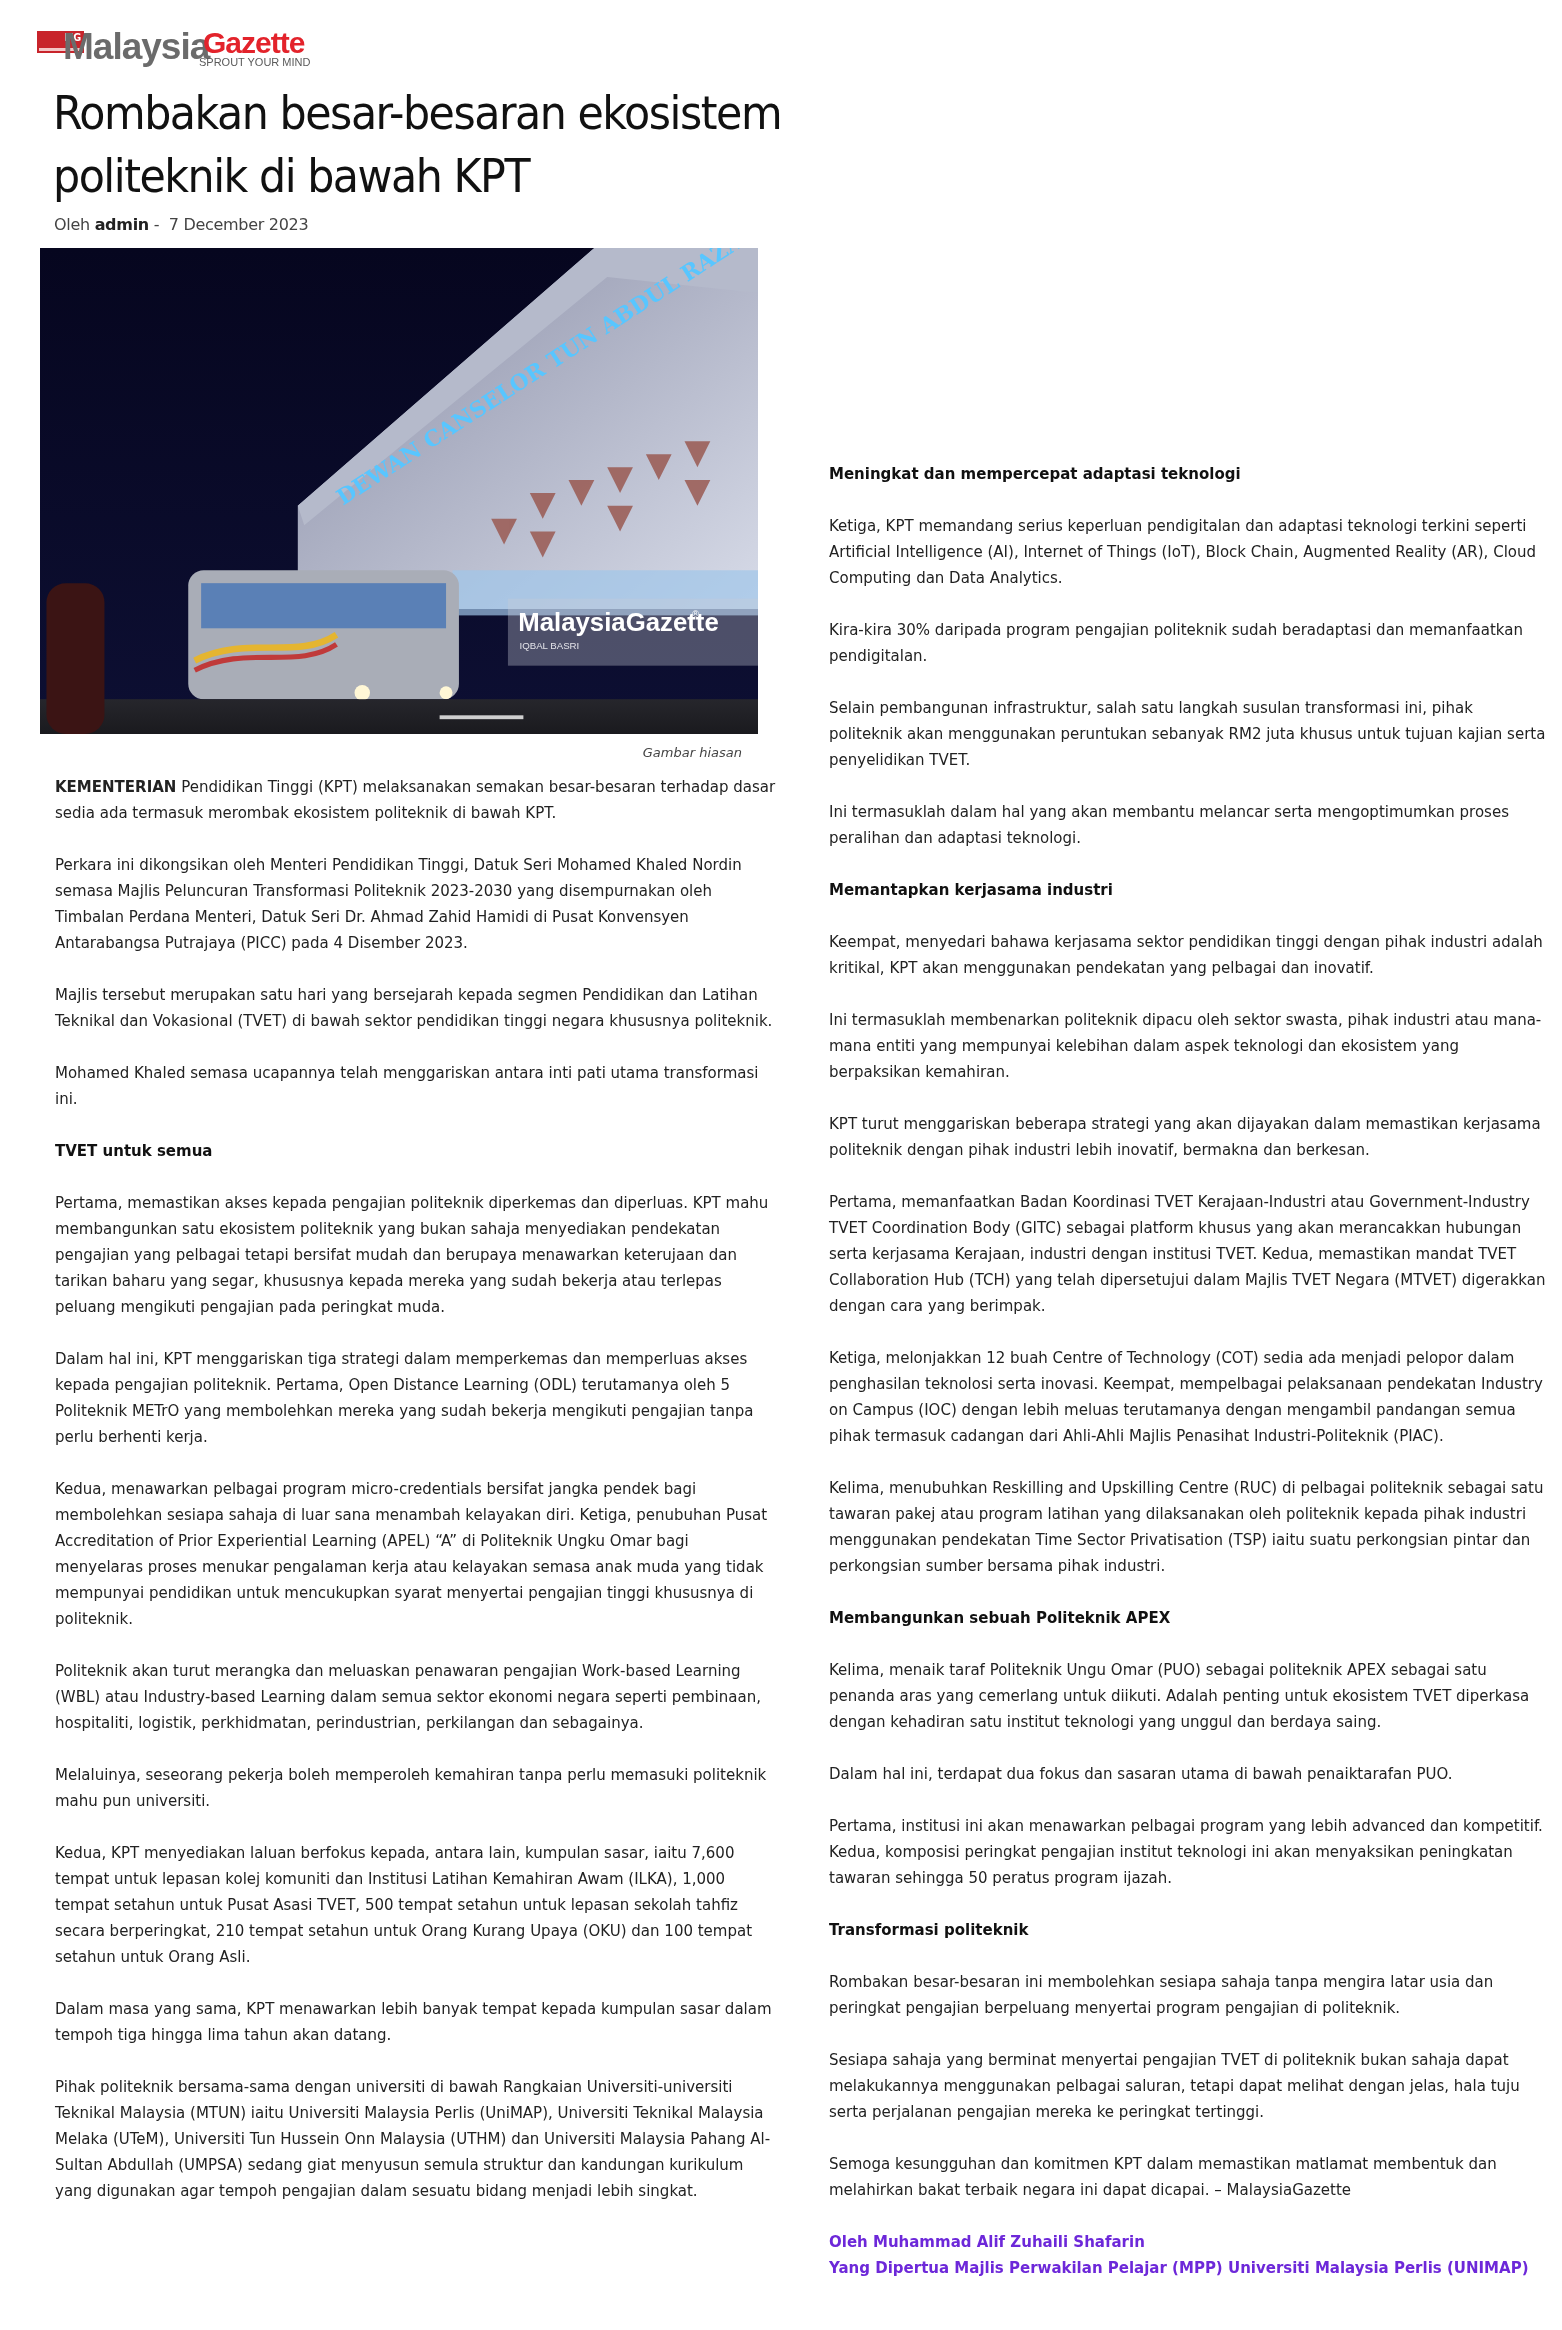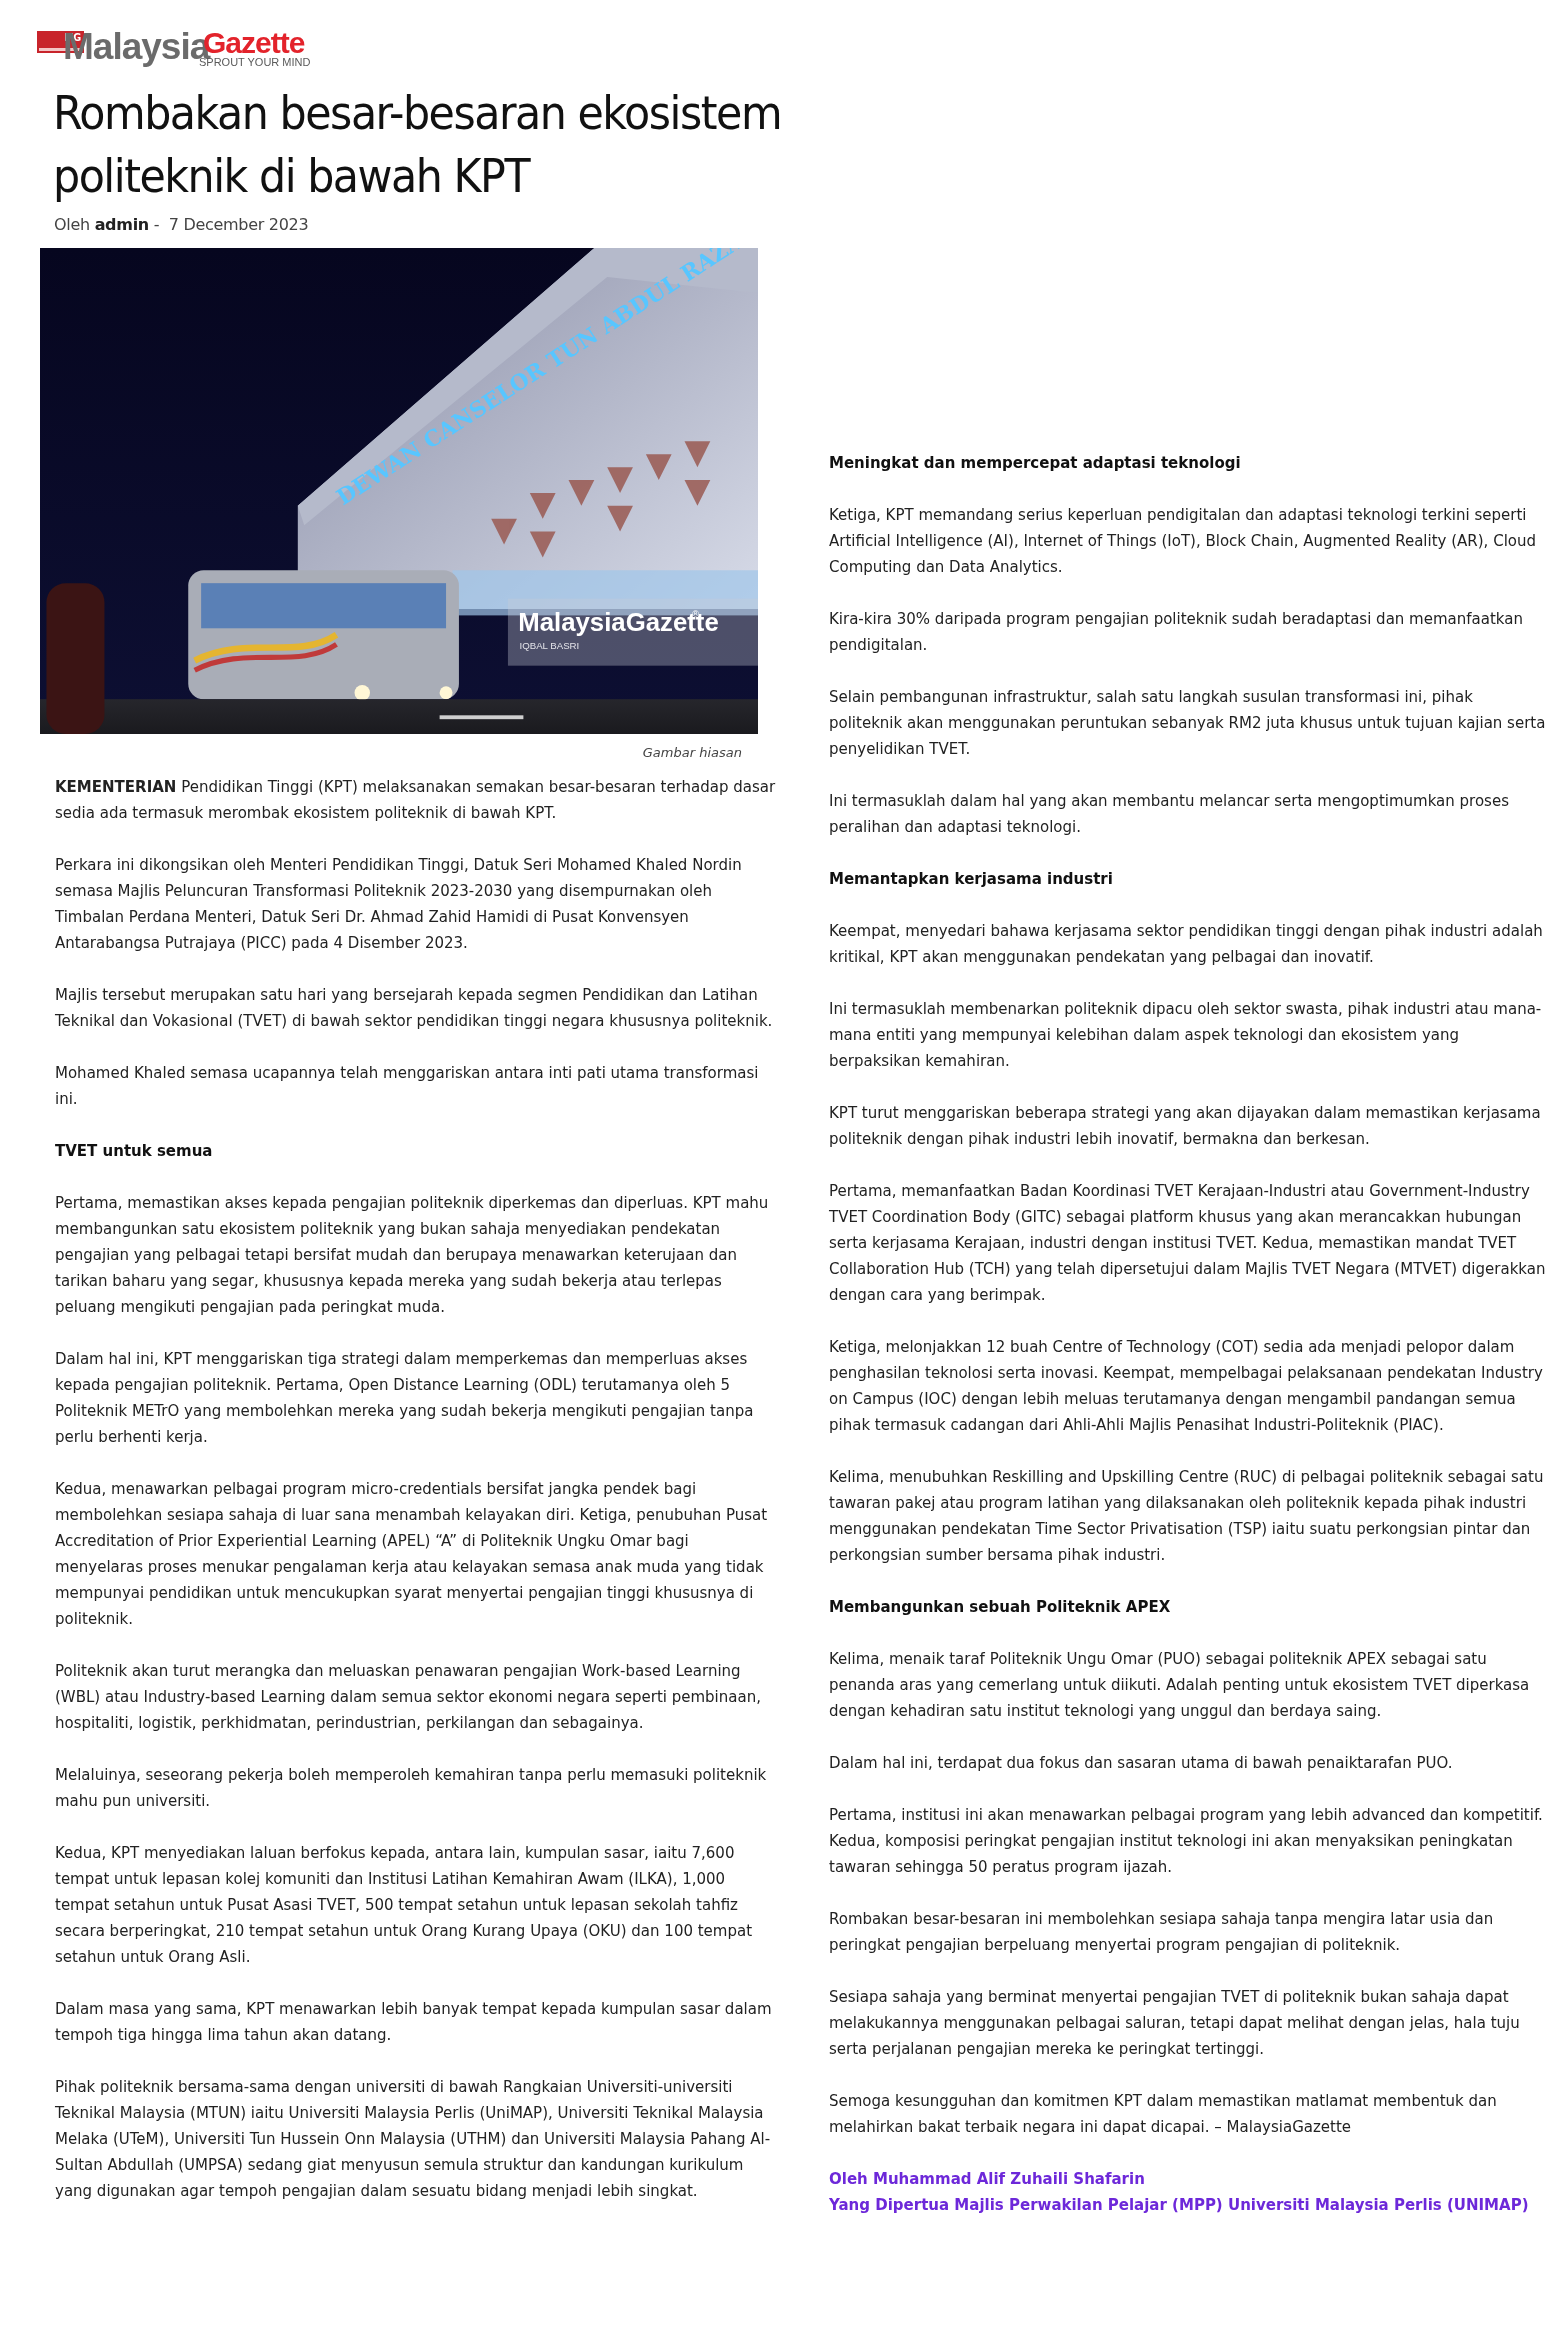--- a/index.html
+++ b/index.html
@@ -24,21 +24,21 @@
   .meta .author { font-weight: bold; color: #222; }
 
   .photo { position: absolute; left: 40px; top: 248px; width: 718px; height: 486px; overflow: hidden;
            background: #0b0b2a; }
   .photo svg { display: block; width: 100%; height: 100%; }
   .caption { position: absolute; left: 40px; top: 745px; width: 702px; text-align: right;
              font-style: italic; font-size: 13px; color: #444; }
 
   .col { position: absolute; width: 721px; font-size: 15px; line-height: 26px; color: #222; }
   .col p { margin: 0 0 26px 0; }
-  .col h4 { margin: 0 0 26px 0; font-size: 15px; font-weight: bold; line-height: 26px; color: #111; }
+  .col h4 { margin: 11px 0 26px 0; font-size: 15px; font-weight: bold; line-height: 26px; color: #111; }
   .col .lead { font-weight: bold; }
   .left { left: 55px; top: 774px; }
   .right { left: 829px; top: 450px; }
   .sig { font-weight: bold; color: #6d28d9; }
 </style>
 </head>
 <body>
 
 <div class="logo">
   <div class="logo-box">
@@ -143,20 +143,21 @@
     <p>Keempat, menyedari bahawa kerjasama sektor pendidikan tinggi dengan pihak industri adalah kritikal, KPT akan menggunakan pendekatan yang pelbagai dan inovatif.</p>
     <p>Ini termasuklah membenarkan politeknik dipacu oleh sektor swasta, pihak industri atau mana-mana entiti yang mempunyai kelebihan dalam aspek teknologi dan ekosistem yang berpaksikan kemahiran.</p>
     <p>KPT turut menggariskan beberapa strategi yang akan dijayakan dalam memastikan kerjasama politeknik dengan pihak industri lebih inovatif, bermakna dan berkesan.</p>
     <p>Pertama, memanfaatkan Badan Koordinasi TVET Kerajaan-Industri atau Government-Industry TVET Coordination Body (GITC) sebagai platform khusus yang akan merancakkan hubungan serta kerjasama Kerajaan, industri dengan institusi TVET. Kedua, memastikan mandat TVET Collaboration Hub (TCH) yang telah dipersetujui dalam Majlis TVET Negara (MTVET) digerakkan dengan cara yang berimpak.</p>
     <p>Ketiga, melonjakkan 12 buah Centre of Technology (COT) sedia ada menjadi pelopor dalam penghasilan teknolosi serta inovasi. Keempat, mempelbagai pelaksanaan pendekatan Industry on Campus (IOC) dengan lebih meluas terutamanya dengan mengambil pandangan semua pihak termasuk cadangan dari Ahli-Ahli Majlis Penasihat Industri-Politeknik (PIAC).</p>
     <p>Kelima, menubuhkan Reskilling and Upskilling Centre (RUC) di pelbagai politeknik sebagai satu tawaran pakej atau program latihan yang dilaksanakan oleh politeknik kepada pihak industri menggunakan pendekatan Time Sector Privatisation (TSP) iaitu suatu perkongsian pintar dan perkongsian sumber bersama pihak industri.</p>
     <h4>Membangunkan sebuah Politeknik APEX</h4>
     <p>Kelima, menaik taraf Politeknik Ungu Omar (PUO) sebagai politeknik APEX sebagai satu penanda aras yang cemerlang untuk diikuti. Adalah penting untuk ekosistem TVET diperkasa dengan kehadiran satu institut teknologi yang unggul dan berdaya saing.</p>
     <p>Dalam hal ini, terdapat dua fokus dan sasaran utama di bawah penaiktarafan PUO.</p>
     <p>Pertama, institusi ini akan menawarkan pelbagai program yang lebih advanced dan kompetitif. Kedua, komposisi peringkat pengajian institut teknologi ini akan menyaksikan peningkatan tawaran sehingga 50 peratus program ijazah.</p>
+    <h4>Transformasi politeknik</h4>
     <p>Rombakan besar-besaran ini membolehkan sesiapa sahaja tanpa mengira latar usia dan peringkat pengajian berpeluang menyertai program pengajian di politeknik.</p>
     <p>Sesiapa sahaja yang berminat menyertai pengajian TVET di politeknik bukan sahaja dapat melakukannya menggunakan pelbagai saluran, tetapi dapat melihat dengan jelas, hala tuju serta perjalanan pengajian mereka ke peringkat tertinggi.</p>
     <p>Semoga kesungguhan dan komitmen KPT dalam memastikan matlamat membentuk dan melahirkan bakat terbaik negara ini dapat dicapai. – MalaysiaGazette</p>
     <div class="sig">
       <div>Oleh Muhammad Alif Zuhaili Shafarin</div>
       <div>Yang Dipertua Majlis Perwakilan Pelajar (MPP) Universiti Malaysia Perlis (UNIMAP)</div>
     </div>
   </div>
 
 

